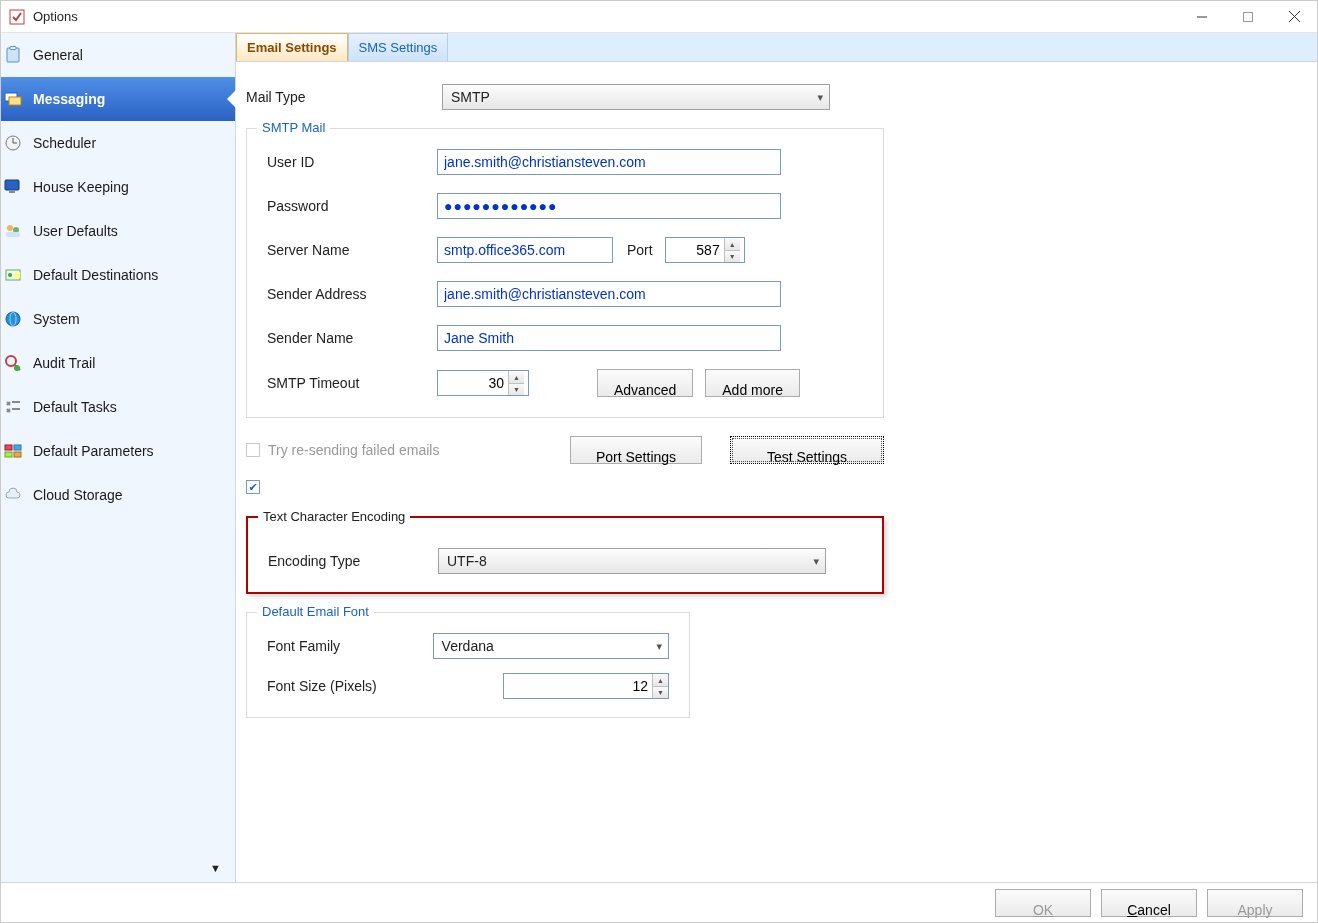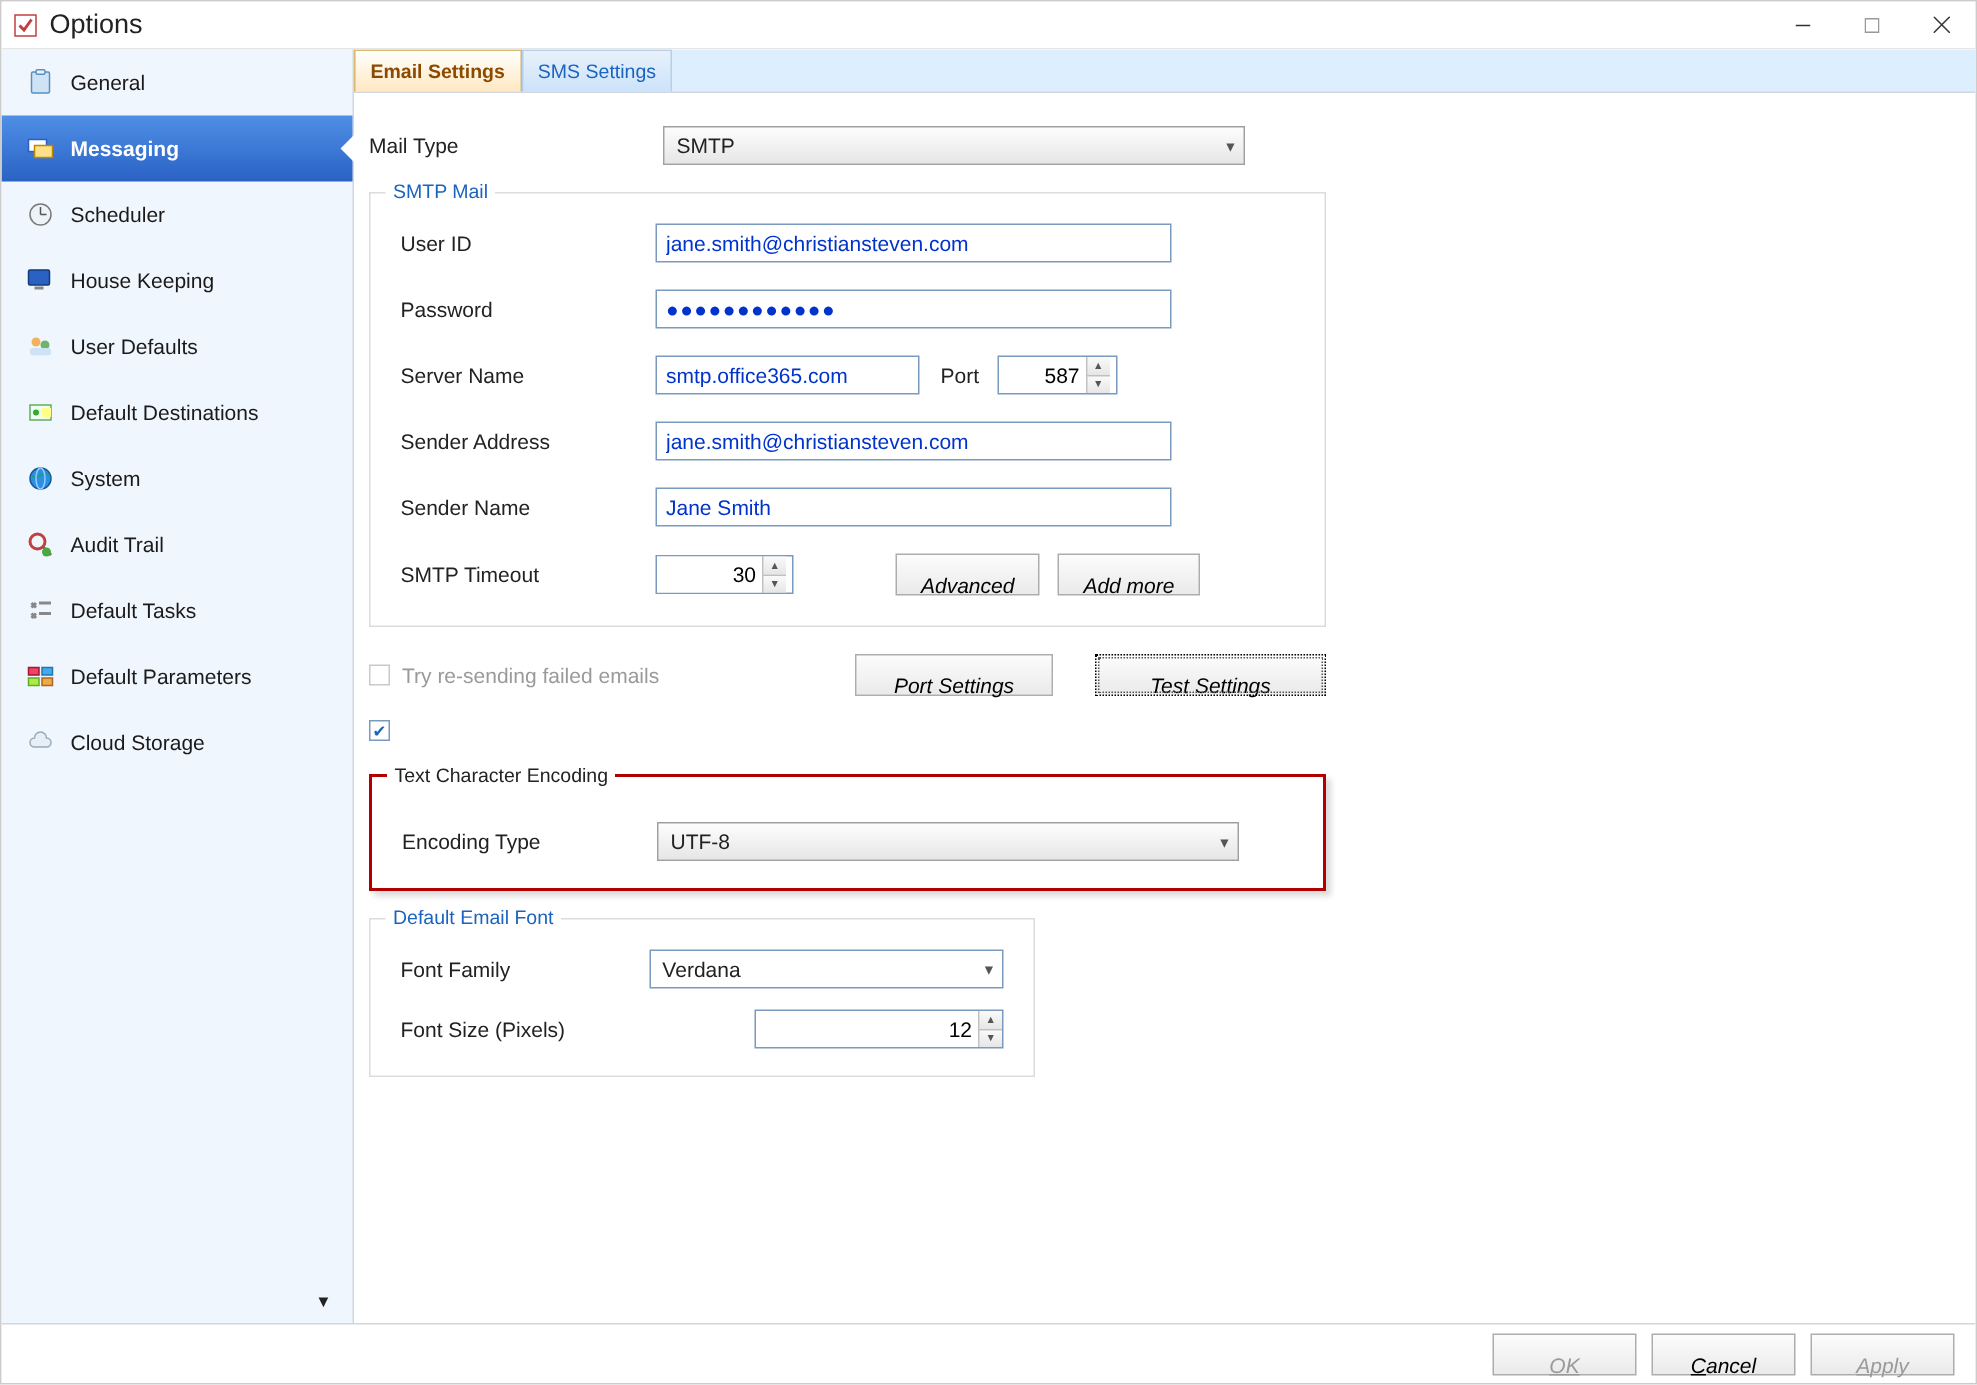--- a/index.html
+++ b/index.html
@@ -15,21 +15,21 @@
 
 
 .titlebar {
   height:32px;
   display:flex; align-items:center;
   padding:0 0 0 8px;
   background:#fff;
   border-bottom:1px solid #e5e5e5;
 }
 .titlebar .app-icon { width:16px; height:16px; margin-right:8px; }
-.titlebar .title { flex:0 0 auto; font-size:18px; }
+.titlebar .title { flex:0 0 auto; font-size:13px; }
 .titlebar .spacer { flex:1; }
 .win-btn {
   width:46px; height:32px;
   display:flex; align-items:center; justify-content:center;
   font-size:14px; color:#333;
 }
 
 
 .body {
   display:flex;
@@ -37,21 +37,21 @@
 }
 .sidebar {
   width:235px;
   background:#f0f6fd;
   border-right:1px solid #d0d7e0;
   position:relative;
 }
 .side-item {
   height:44px;
   display:flex; align-items:center;
-  padding:0 16px;
+  padding:0 2px;
   gap:10px;
   font-size:14px;
   color:#1a1a1a;
   cursor:default;
 }
 .side-item .icon { width:20px; height:20px; display:flex;align-items:center;justify-content:center; }
 .side-item.selected {
   background: linear-gradient(#4f8fe6,#2a62c4);
   color:#fff;
   font-weight:600;
@@ -157,21 +157,20 @@
 .spinner .spin-btns { display:flex; flex-direction:column; width:16px;}
 .spinner .spin-btns .b { height:12px; border-left:1px solid #c0c0c0; background:linear-gradient(#fafafa,#e6e6e6); display:flex;align-items:center;justify-content:center;font-size:7px;color:#555;}
 .spinner .spin-btns .b + .b { border-top:1px solid #c0c0c0; }
 
 .btn {
   height:28px;
   border:1px solid #adadad;
   background:linear-gradient(#fcfcfc,#eaeaea);
   padding:12px 16px;
   font-size:14px;
-  font-style:italic;
 }
 .btn.focus { border:1px dotted #000; outline:1px dotted #555; outline-offset:-3px; }
 
 .checkbox-row { display:flex; align-items:center; gap:8px; font-size:14px; }
 .chk {
   width:14px;height:14px;border:1px solid #7a9ac0;background:#fff;display:inline-flex;align-items:center;justify-content:center;font-size:11px;color:#1a63bf;
 }
 .chk.disabled { border-color:#c9c9c9; color:#c9c9c9; }
 
 

